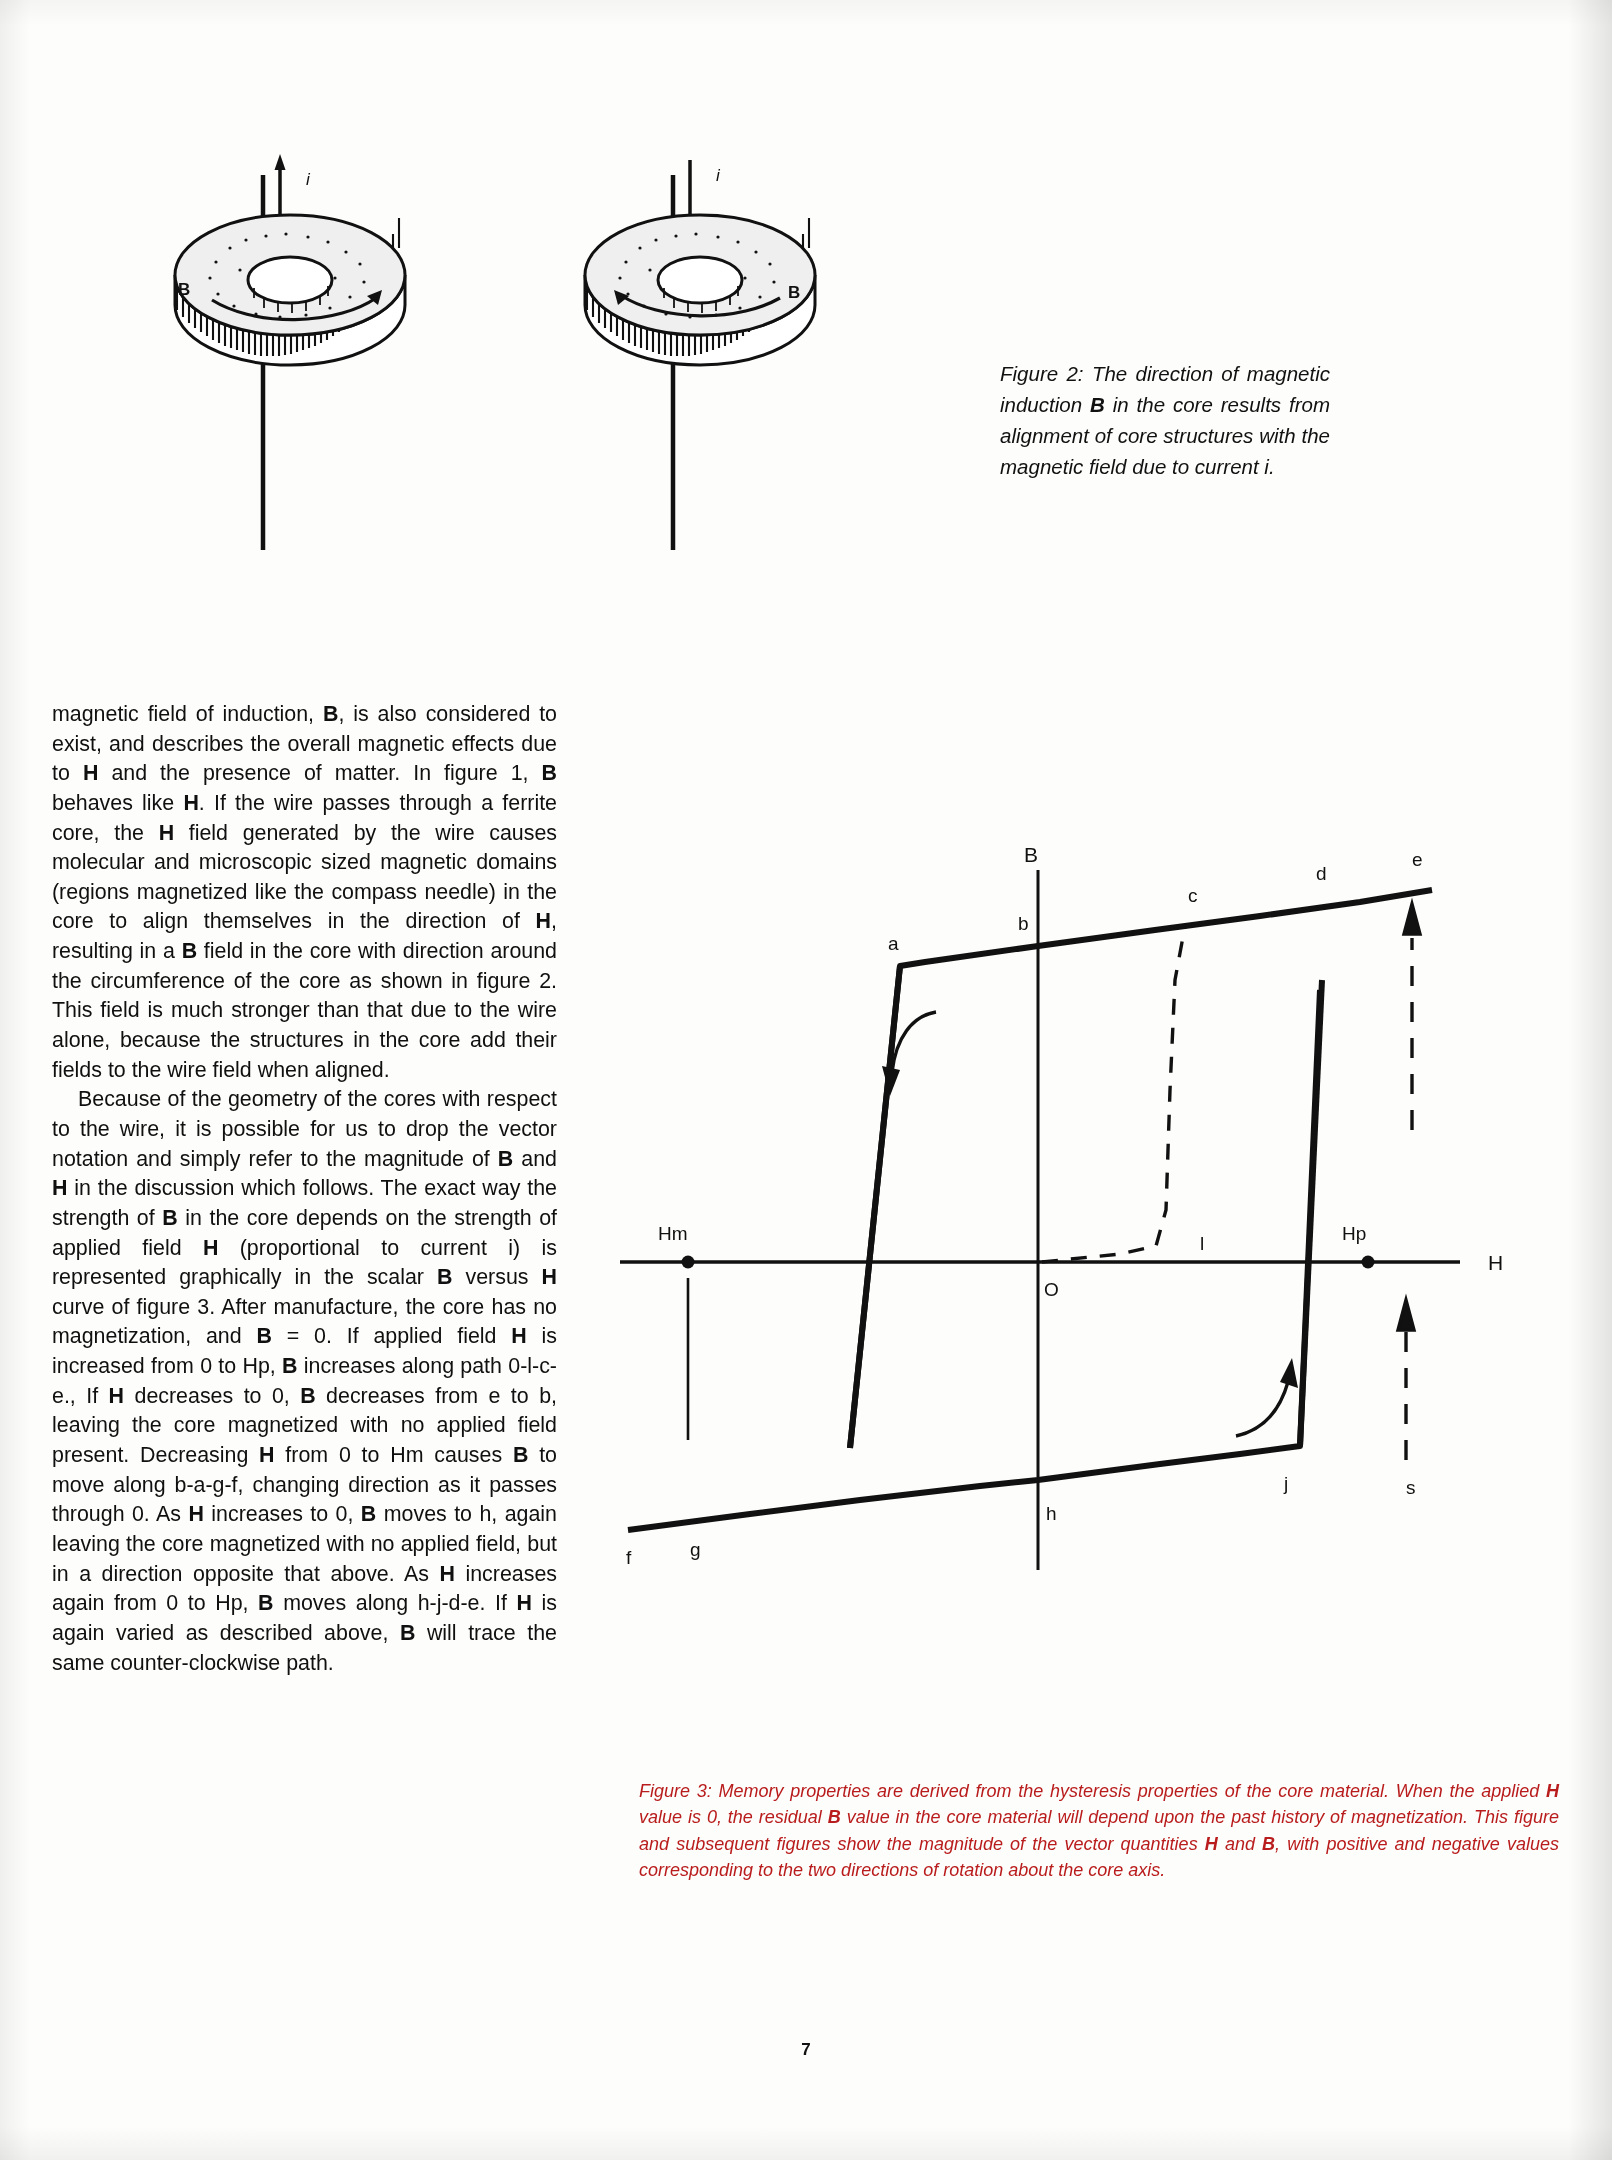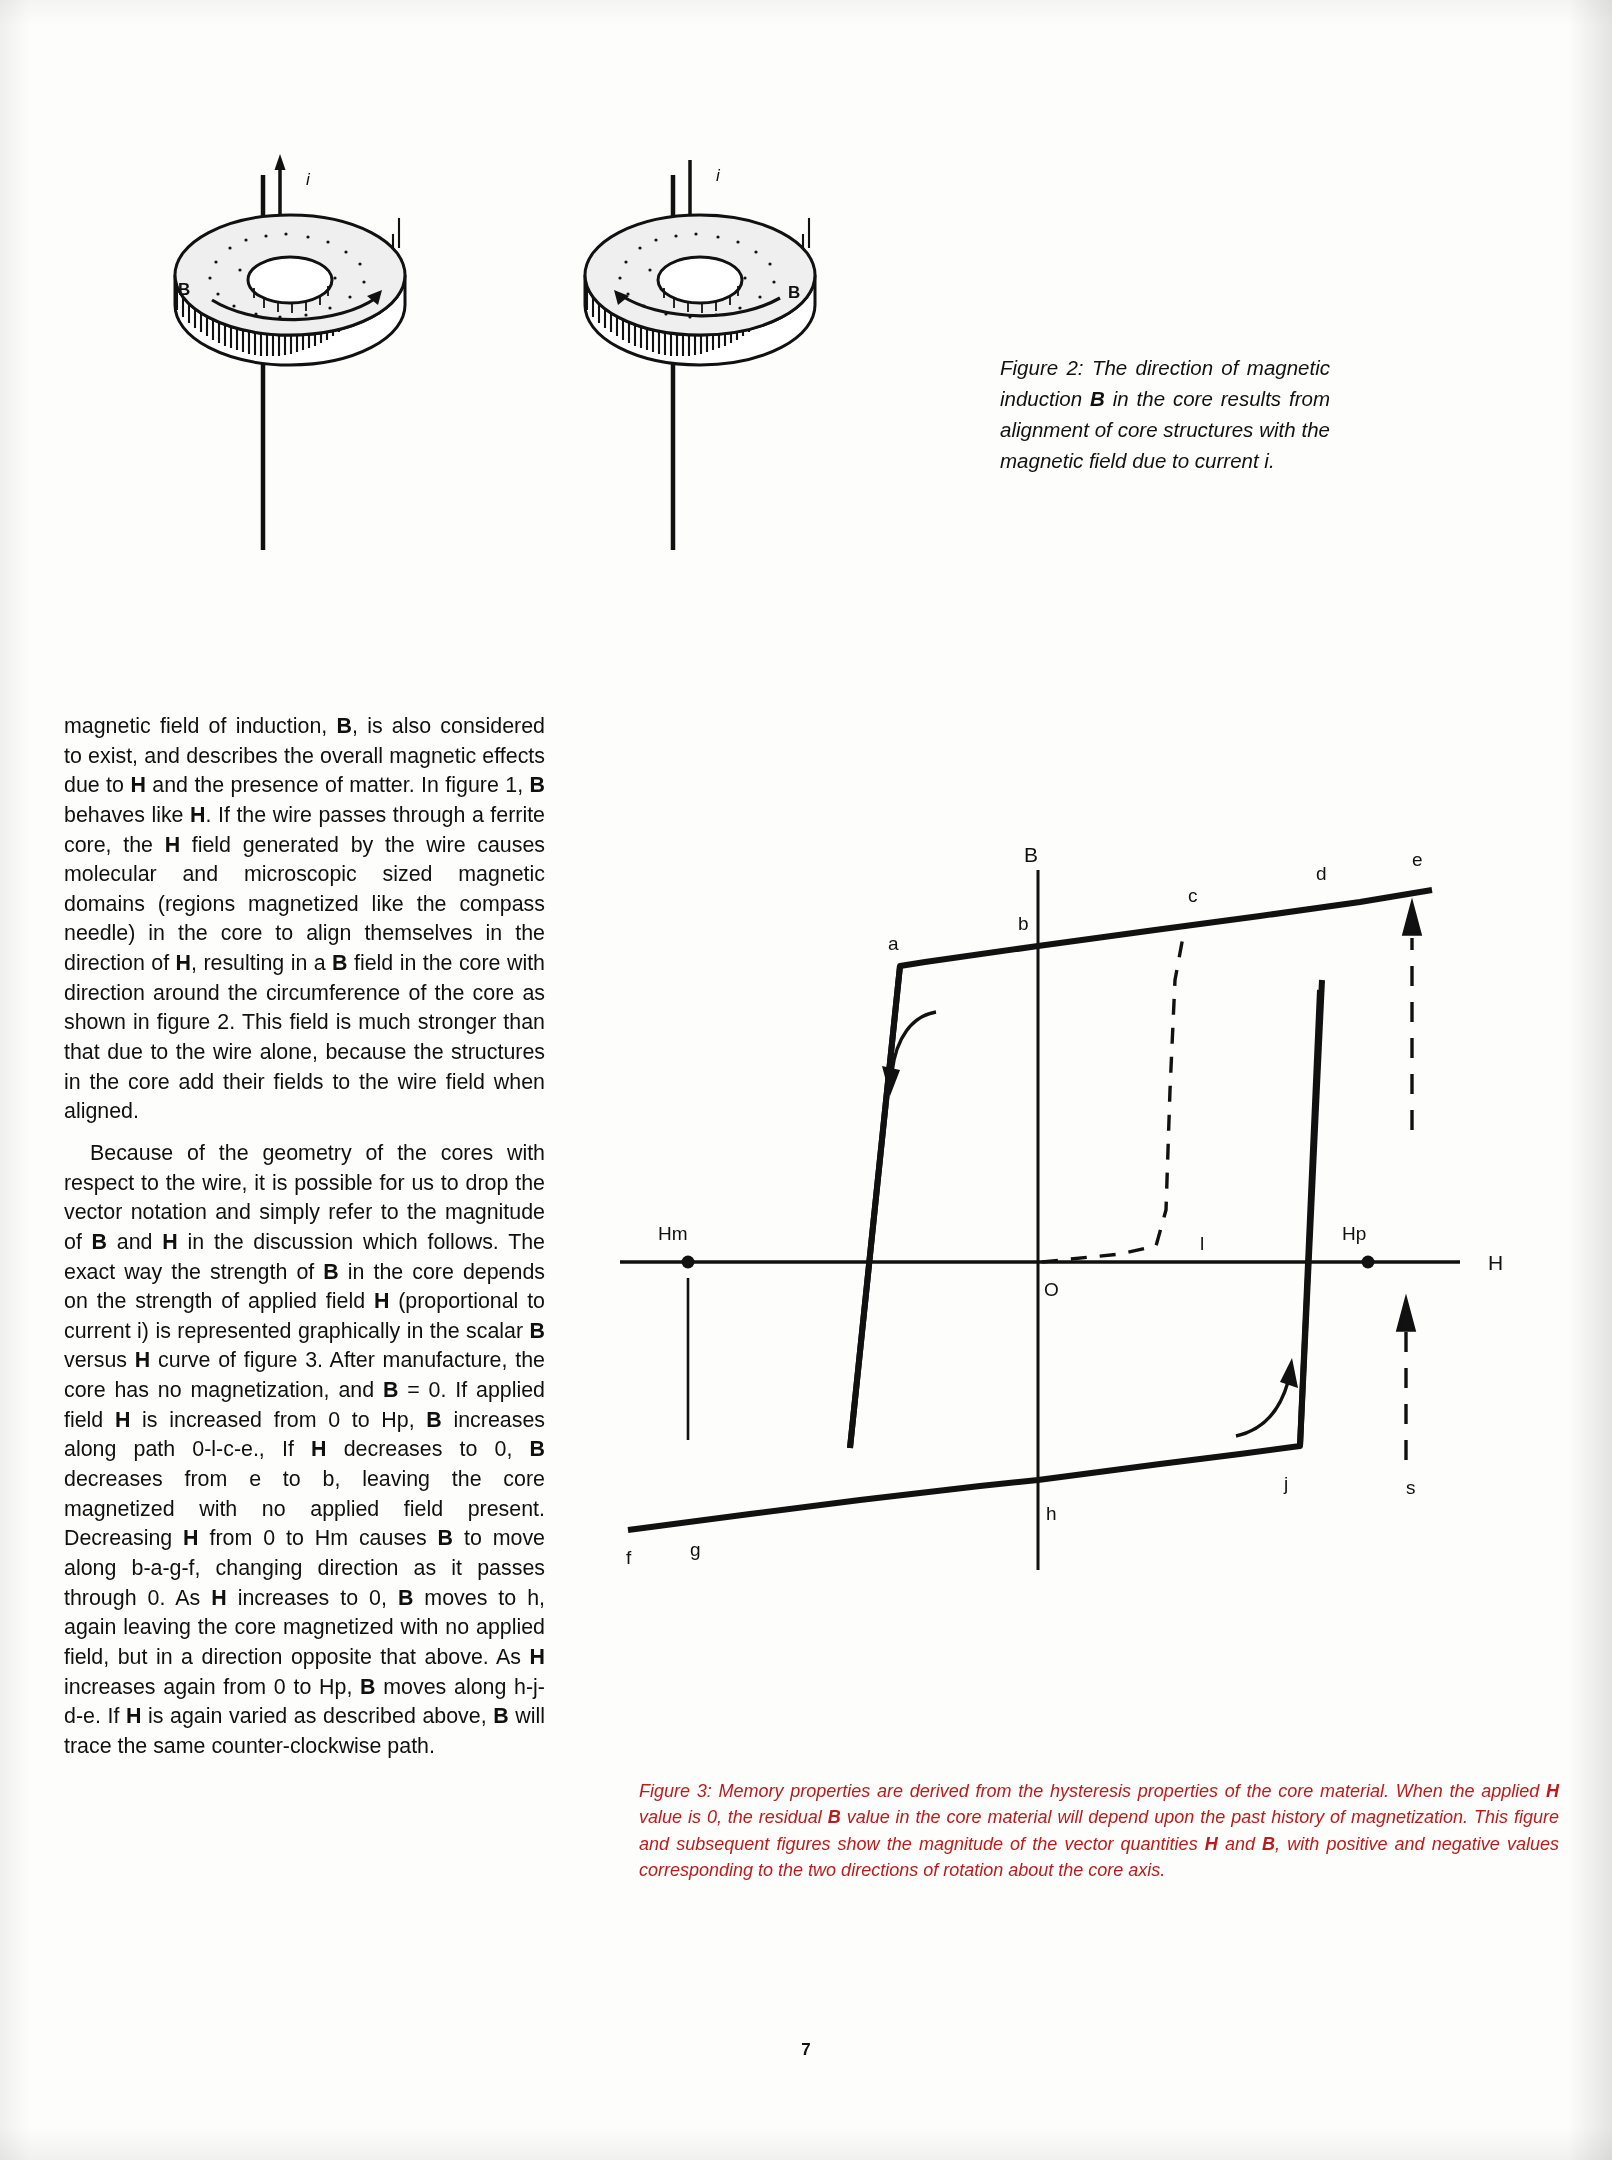--- a/index.html
+++ b/index.html
@@ -29,34 +29,34 @@
   }
 
   
   #fig2-area{position:absolute;left:0;top:130px;width:1612px;height:460px;}
   .core-unit{position:absolute;top:0;width:420px;height:420px;}
   #core-left{left:120px;}
   #core-right{left:530px;}
   .i-label{position:absolute;font-size:17px;font-style:italic;color:#111;}
 
   .fig2-caption{
-    position:absolute;left:1000px;top:222px;width:330px;
+    position:absolute;left:1000px;top:228px;width:330px;
     font-family:"Liberation Sans", sans-serif;
     font-style:italic;font-size:20.5px;line-height:1.52;
     text-align:justify;color:#111;
   }
 
   
   .col-left{
     position:absolute;left:52px;top:700px;width:505px;
     font-size:21.4px;line-height:1.385;text-align:justify;
     color:#101010;
     -webkit-hyphens:none;hyphens:none;
   }
-  .col-left p{margin:12px;text-indent:0;}
+  .col-left p{margin:0;text-indent:0;}
   .col-left p.indent{text-indent:26px;}
   .col-left b{font-weight:bold;}
 
   
   #fig3-area{position:absolute;left:600px;top:830px;width:960px;height:800px;}
   #fig3-svg{position:absolute;left:0;top:0;}
   .fig3-caption{
     position:absolute;left:639px;top:1778px;width:920px;
     font-style:italic;font-size:18px;line-height:1.47;
     text-align:justify;color:#b91c1c;

